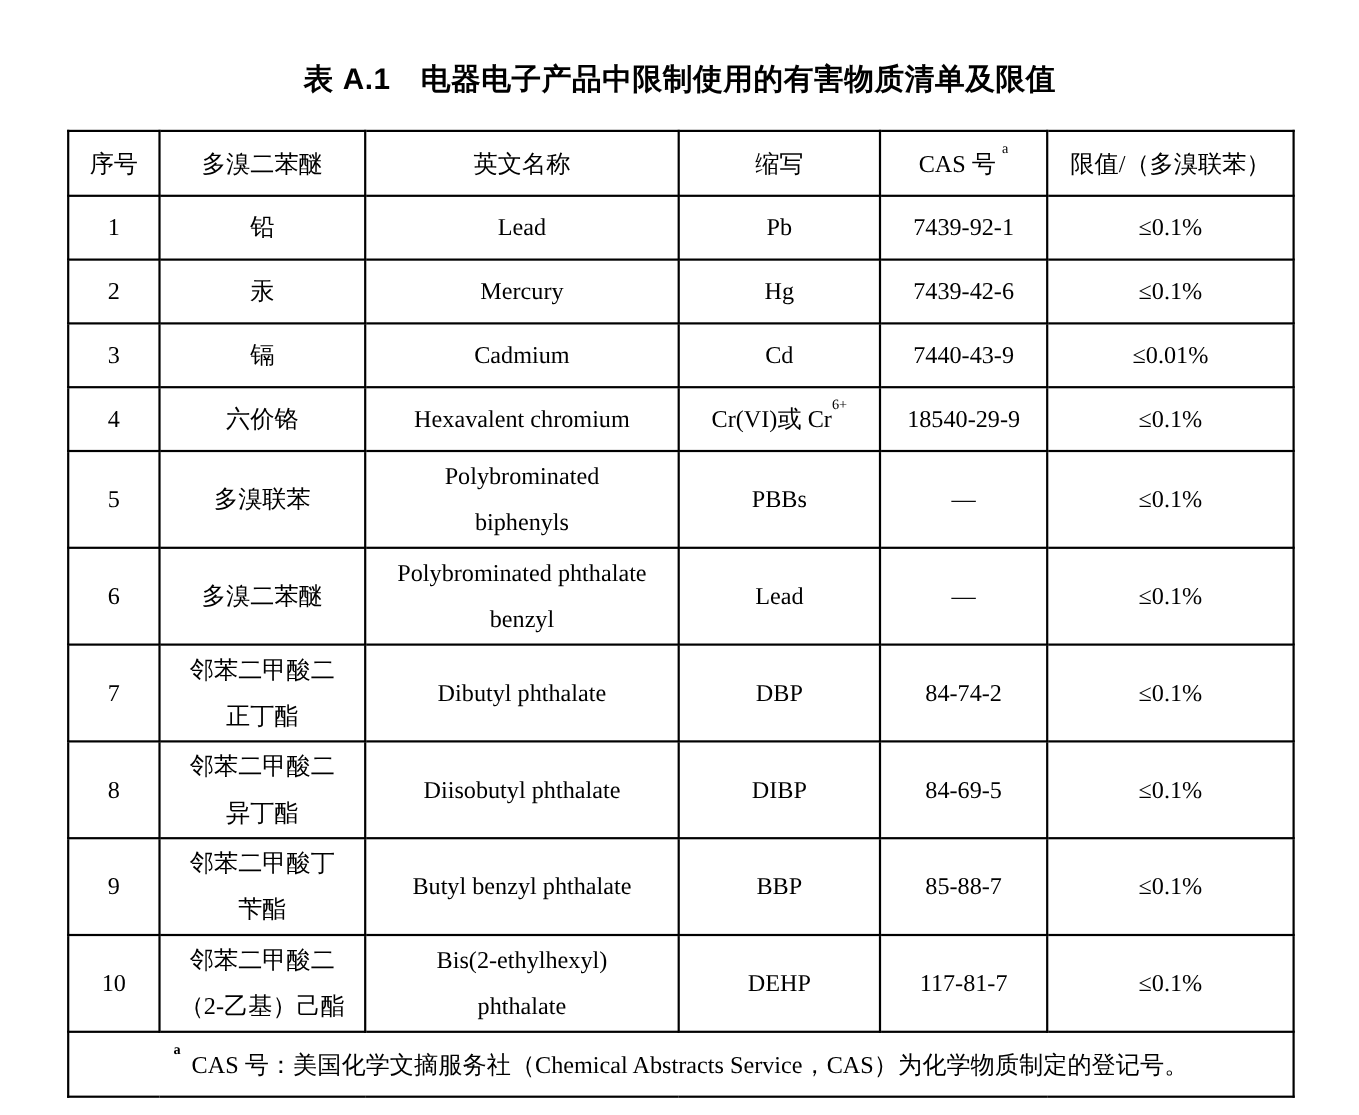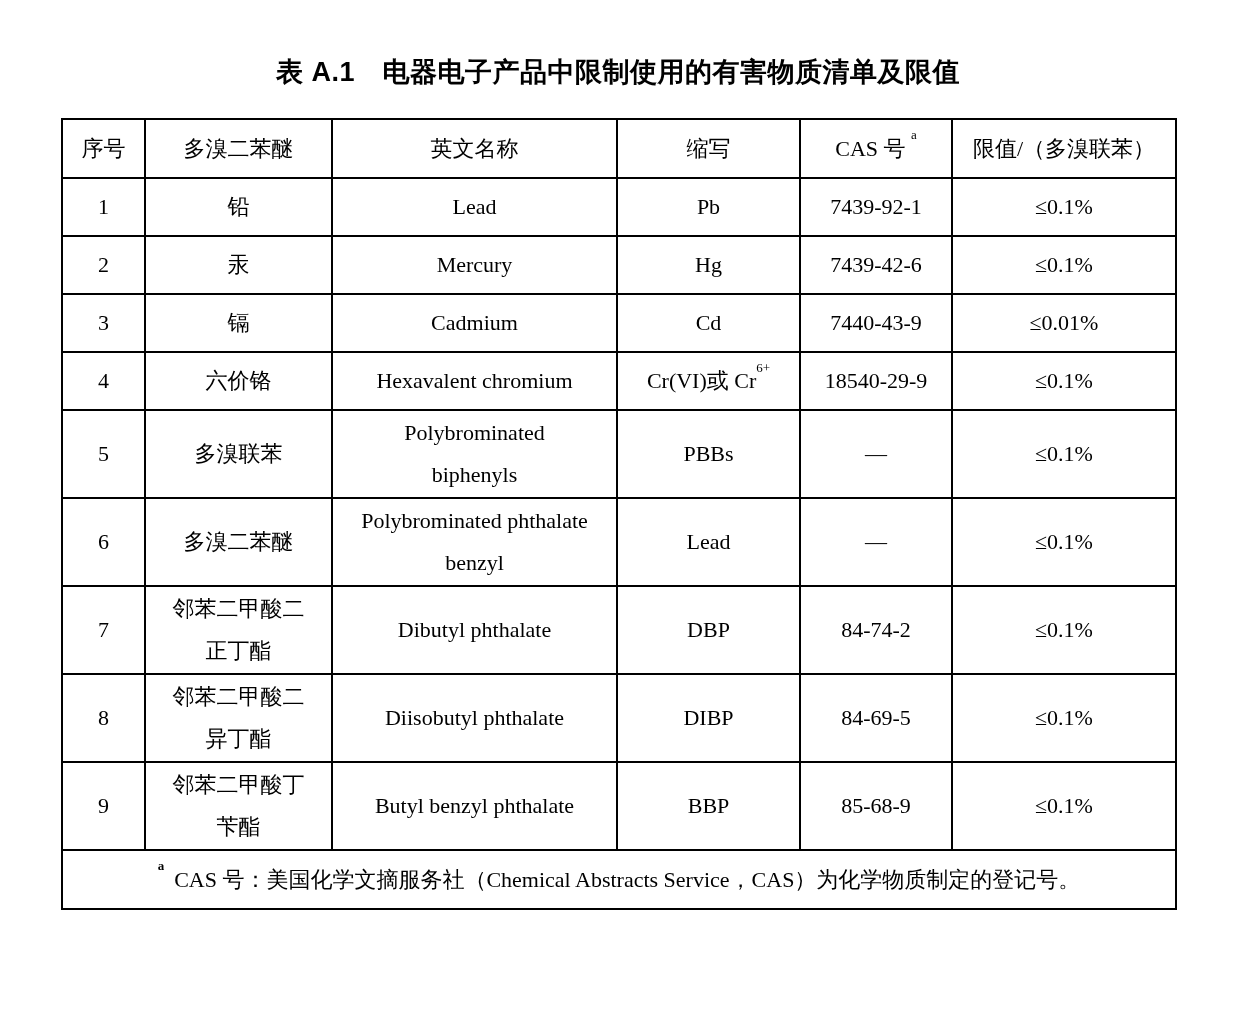--- a/index.html
+++ b/index.html
@@ -204,21 +204,35 @@
         <tr class="tall">
           <td>9</td>
           <td>
             <div class="cell-line">邻苯二甲酸丁</div>
             <div class="cell-line">苄酯</div>
           </td>
           <td>
             <div class="cell-line">Butyl benzyl phthalate</div>
           </td>
           <td>BBP</td>
-          <td>85-68-9</td>
+          <td>85-88-7</td>
+          <td>≤0.1%</td>
+        </tr>
+        <tr class="tall">
+          <td>10</td>
+          <td>
+            <div class="cell-line">邻苯二甲酸二</div>
+            <div class="cell-line">（2-乙基）己酯</div>
+          </td>
+          <td>
+            <div class="cell-line">Bis(2-ethylhexyl)</div>
+            <div class="cell-line">phthalate</div>
+          </td>
+          <td>DEHP</td>
+          <td>117-81-7</td>
           <td>≤0.1%</td>
         </tr>
       </tbody>
     <tfoot>
       <tr class="footnote-row">
         <td class="footnote-cell" colspan="6">
           <sup class="sup-mark">a</sup><span>CAS 号：美国化学文摘服务社（Chemical Abstracts Service，CAS）为化学物质制定的登记号。</span>
         </td>
       </tr>
     </tfoot>

